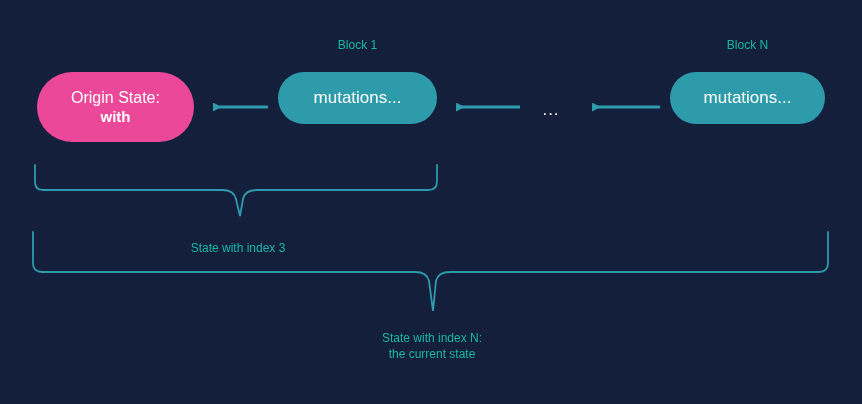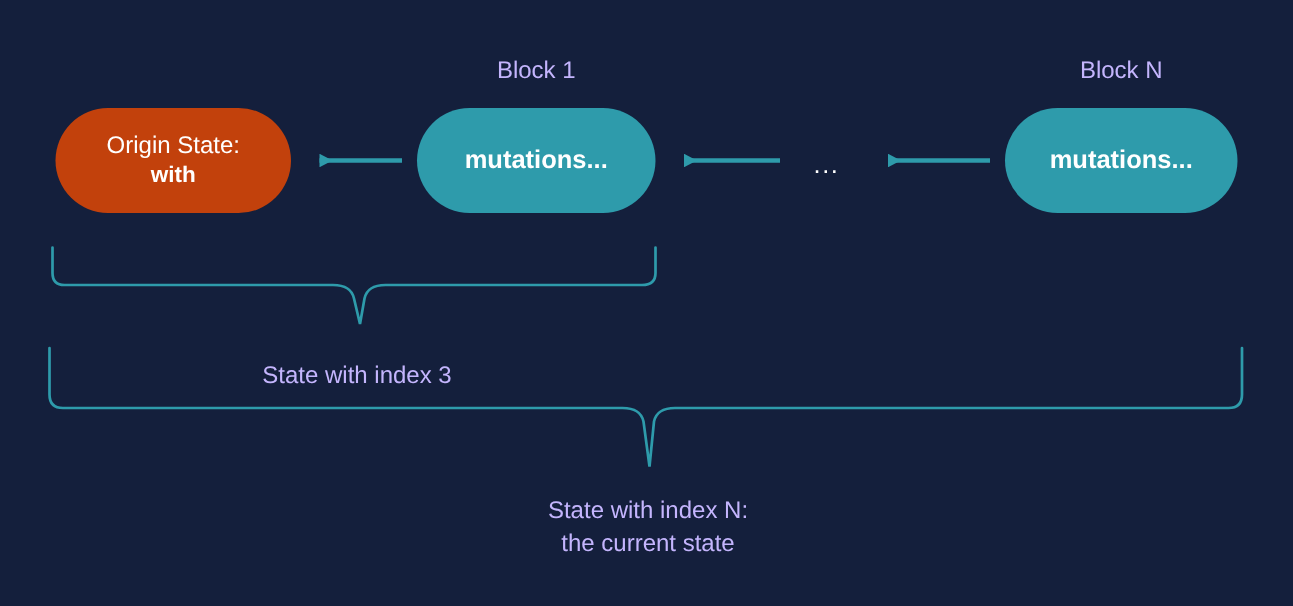--- a/index.html
+++ b/index.html
@@ -35,41 +35,40 @@
     border-radius: 38px;
     color: #ffffff;
     text-align: center;
     line-height: 1.22;
   }
   .node-origin {
     left: 37px;
     top: 72px;
     width: 157px;
     height: 70px;
-    background: #c2410c;
+    background: #ec4899;
     font-size: 16px;
   }
   .node-block {
     background: #2e9bab;
     font-size: 17px;
-    height: 70px;
+    height: 52px;
     top: 72px;
-    font-weight: bold;
   }
   .node-block1 { left: 278px; width: 159px; }
   .node-blockn { left: 670px; width: 155px; }
   .node-sub {
     font-weight: bold;
     font-size: 15px;
     margin-top: 1px;
   }
   .caption {
     position: absolute;
-    color: #c4b5fd;
-    font-size: 16px;
+    color: #14b8a6;
+    font-size: 12px;
     text-align: center;
     line-height: 1.35;
     white-space: pre-line;
   }
   .cap-block1 {
     left: 276px;
     top: 37px;
     width: 163px;
   }
   .cap-blockn {

